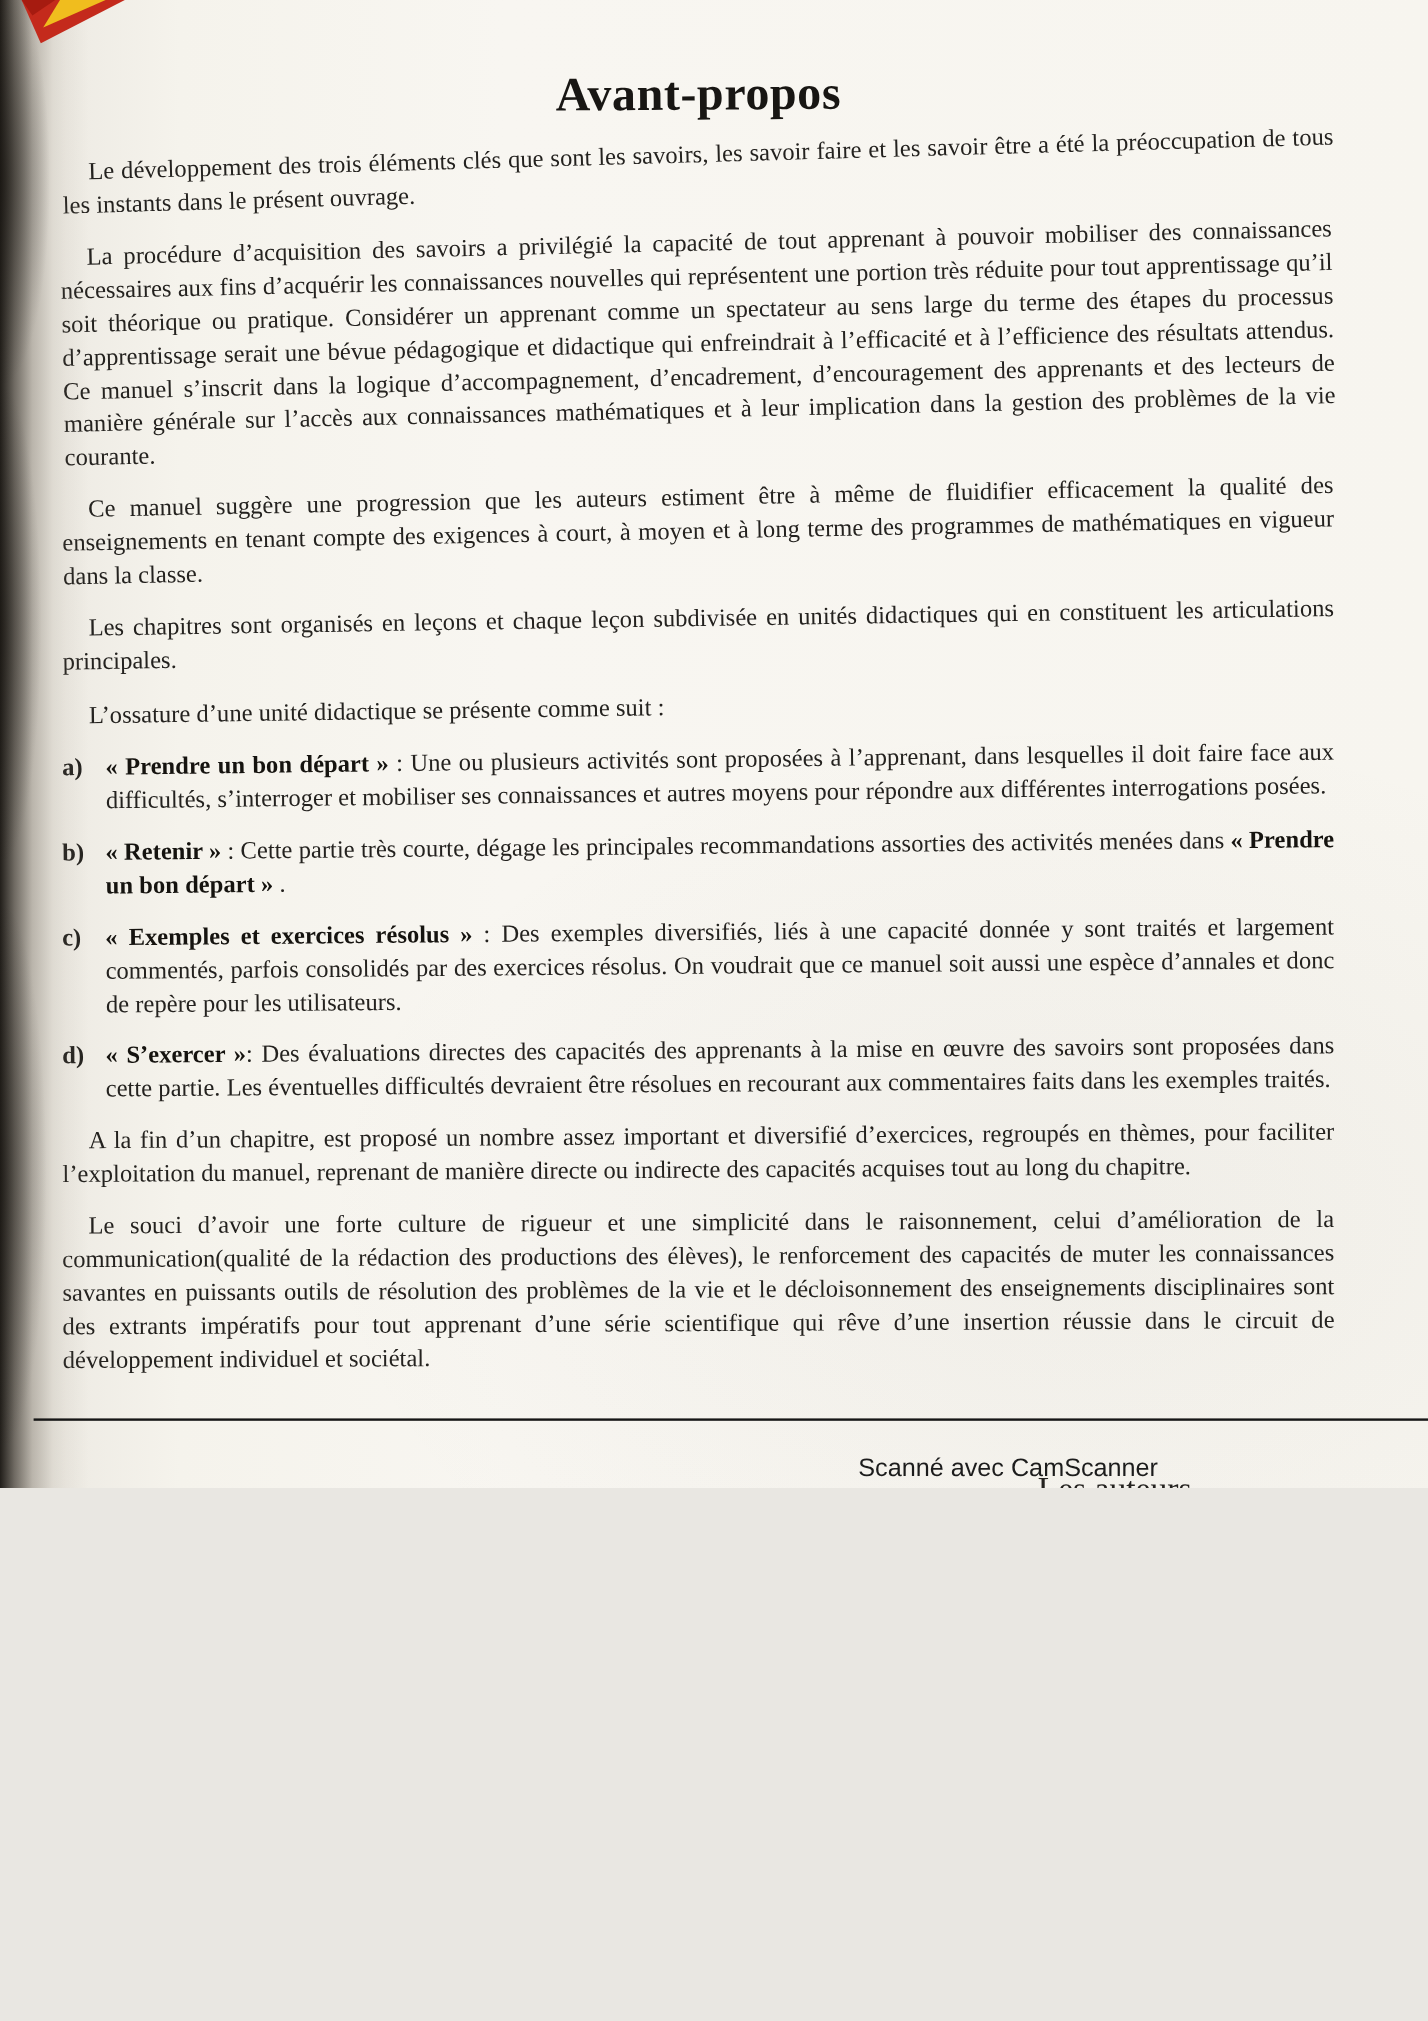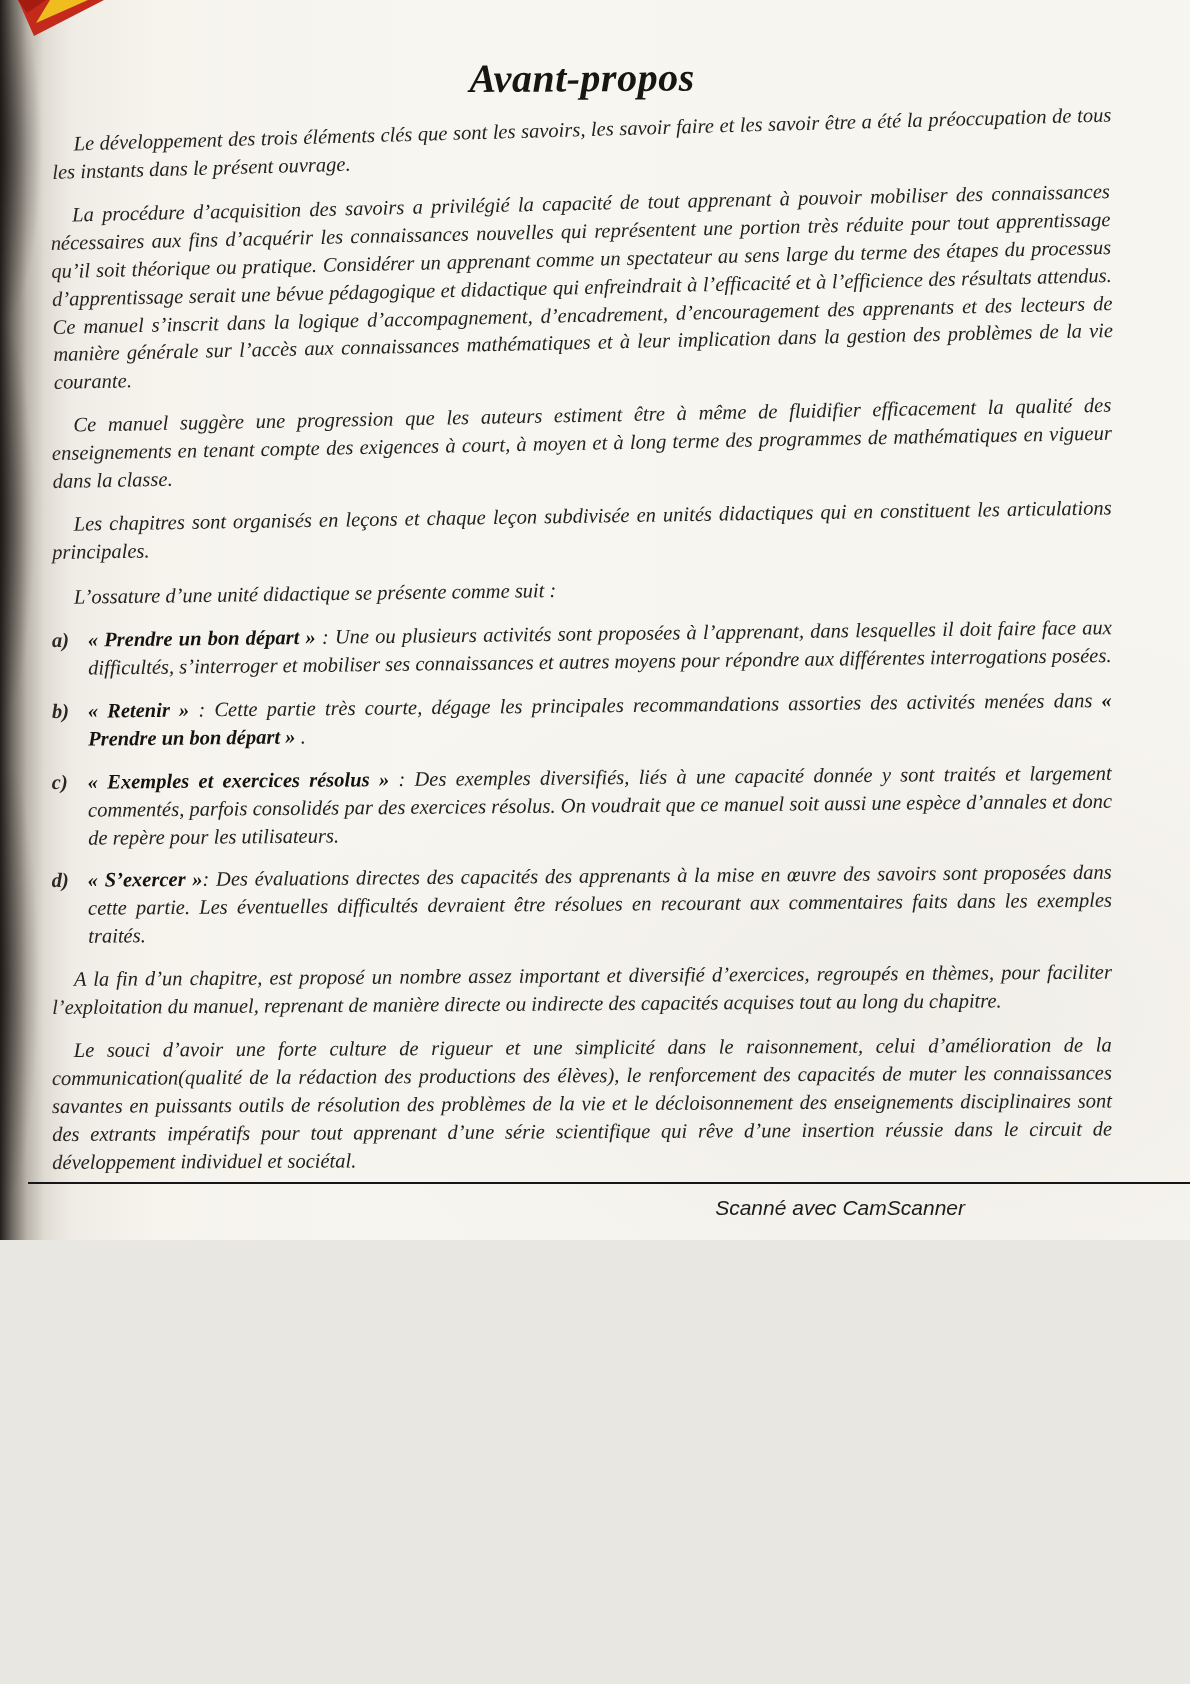--- a/index.html
+++ b/index.html
@@ -8,21 +8,20 @@
     position: relative;
     width: 1190px;
     height: 1240px;
     overflow: hidden;
     margin: 0 auto;
     background:
       radial-gradient(900px 600px at 75% 82%, rgba(120,115,105,0.06), transparent 70%),
       linear-gradient(90deg, #d8d4cb 0px, #eeebe4 55px, #f5f3ec 150px, #f8f6f1 420px, #f7f5ef 100%);
     font-family: "Liberation Serif", serif;
     color: #24221f;
-    font-style: italic;
   }
   
   .edge-shadow {
     position: absolute;
     left: 0; top: 0; bottom: 0;
     width: 74px;
     z-index: 6;
     pointer-events: none;
     background:
       radial-gradient(58px 240px at 0px 150px, rgba(22,19,15,0.55), transparent 72%),
@@ -102,21 +101,21 @@
     position: absolute;
     left: 28px; right: 0;
     bottom: 56px;
     height: 2px;
     background: #161616;
     z-index: 8;
   }
   .footer-text {
     position: absolute;
     right: 225px;
-    bottom: 20px;
+    bottom: 4px;
     font-family: "Liberation Sans", sans-serif;
     font-size: 21px;
     color: #1c1c1c;
     z-index: 8;
   }
 </style>
 </head>
 <body>
 
 <div class="page">

